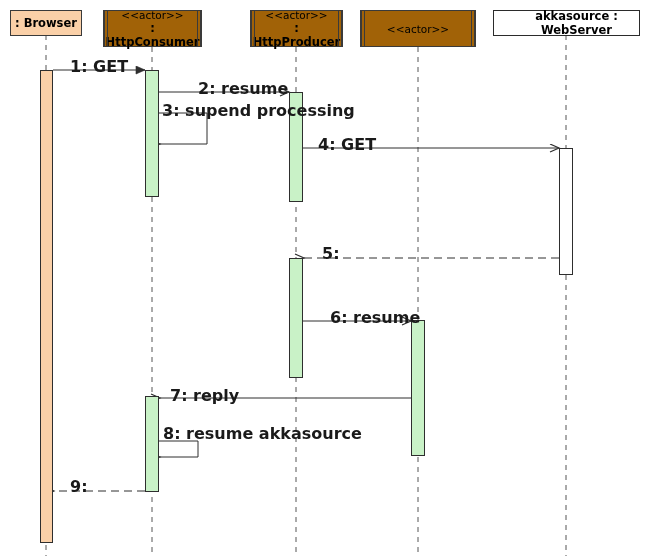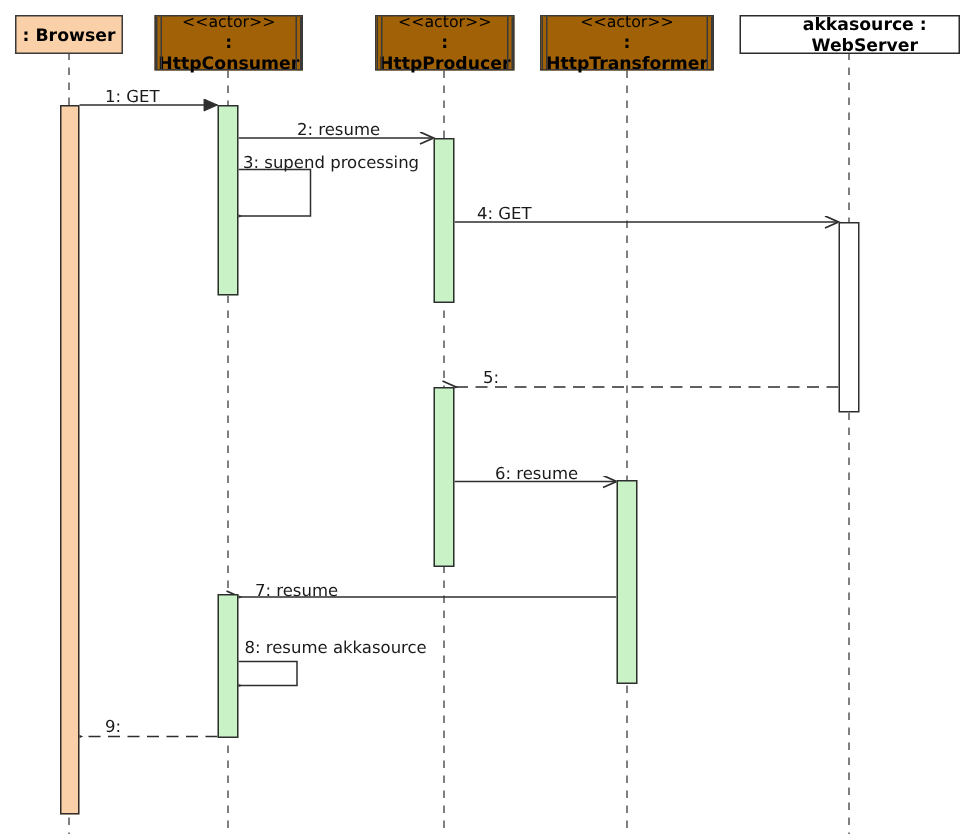--- a/index.html
+++ b/index.html
@@ -17,24 +17,25 @@
     background: #ffffff;
     overflow: hidden;
   }
   #diagram svg {
     position: absolute;
     left: 0;
     top: 0;
   }
   .lbl {
     position: absolute;
-    font-size: 11px;
+    font-size: 16px;
     color: #1a1a1a;
     white-space: nowrap;
     line-height: 1;
+    font-weight: bold;
   }
   .hdr-name {
     font-weight: bold;
     font-size: 11.5px;
   }
   .hdr-stereo {
     font-size: 10.5px;
     font-weight: normal;
   }
   .hdr-box {
@@ -156,38 +157,37 @@
     <span class="hdr-name">: HttpConsumer</span>
   </div>
 
   <div class="hdr-box hdr-actor" style="left:250px; top:10px; width:93px; height:37px;">
     <span class="hdr-stereo">&lt;&lt;actor&gt;&gt;</span>
     <span class="hdr-name">: HttpProducer</span>
   </div>
 
   <div class="hdr-box hdr-actor" style="left:360px; top:10px; width:116px; height:37px;">
     <span class="hdr-stereo">&lt;&lt;actor&gt;&gt;</span>
-    <span class="hdr-name">: HttpTransformer</span>
   </div>
 
   <div class="hdr-box hdr-plain" style="left:493px; top:10px; width:147px; height:26px;padding-left:20px;">
     <span class="hdr-name">akkasource : WebServer</span>
   </div>
 
   <div class="lbl" style="left:70px; top:59px;">1: GET</div>
 
   <div class="lbl" style="left:198px; top:81px;">2: resume</div>
 
   <div class="lbl" style="left:162px; top:103px;">3: supend processing</div>
 
   <div class="lbl" style="left:318px; top:137px;">4: GET</div>
 
   <div class="lbl" style="left:322px; top:246px;">5:</div>
 
   <div class="lbl" style="left:330px; top:310px;">6: resume</div>
 
-  <div class="lbl" style="left:170px; top:388px;">7: resume</div>
+  <div class="lbl" style="left:170px; top:388px;">7: reply</div>
 
   <div class="lbl" style="left:163px; top:426px;">8: resume akkasource</div>
 
   <div class="lbl" style="left:70px; top:479px;">9:</div>
 
 </div>
 
 </body></html>

